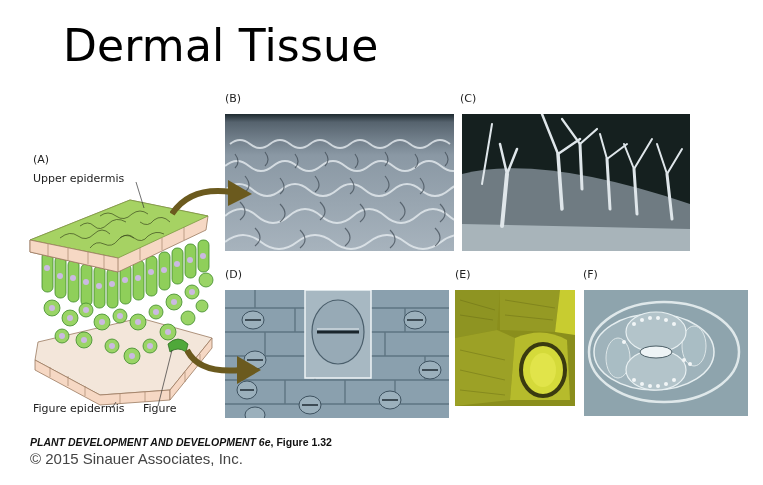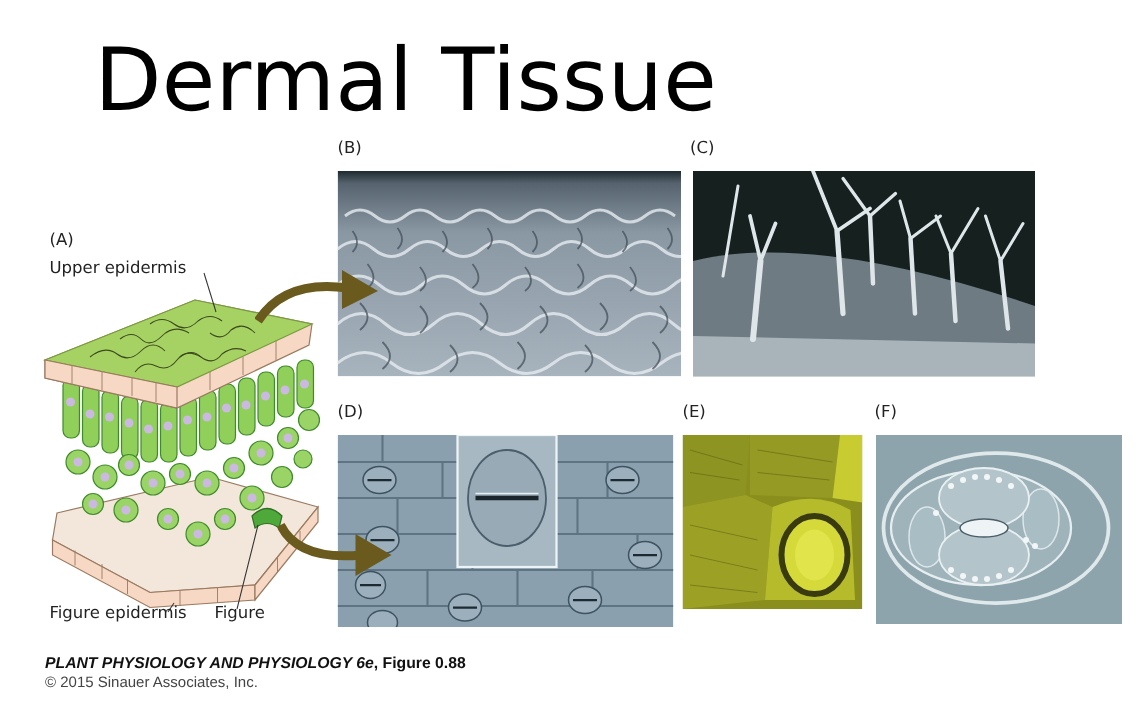--- a/index.html
+++ b/index.html
@@ -1,25 +1,25 @@
 <!DOCTYPE html>
 <html><head>
 <meta charset="utf-8">
 <style>
   html, body { margin: 0; padding: 0; background: #ffffff; }
   body { width: 763px; height: 485px; position: relative; overflow: hidden;
          font-family: "Liberation Sans", "DejaVu Sans", sans-serif; color: #000; }
-  .title { position: absolute; left: 63px; top: 24px; font-size: 58px; font-weight: 400;
+  .title { position: absolute; left: 63px; top: 24px; font-size: 44px; font-weight: 400;
            letter-spacing: 0.2px; font-family: "DejaVu Sans", sans-serif; line-height: 1; }
   .plabel { position: absolute; font-size: 11px; color: #222; font-family: "DejaVu Sans", sans-serif; }
   .panel { position: absolute; overflow: hidden; }
   .cap-label { position: absolute; font-size: 11px; color: #222; font-family: "DejaVu Sans", sans-serif; }
   .credit-1 { position: absolute; left: 30px; top: 436px; font-size: 10.5px; font-weight: bold; color: #111; }
   .credit-1 .it { font-style: italic; }
-  .credit-2 { position: absolute; left: 30px; top: 450px; font-size: 10px; color: #444; }
+  .credit-2 { position: absolute; left: 30px; top: 450px; font-size: 15px; color: #444; }
   svg { display: block; }
 </style>
 </head>
 <body>
 
 <div class="title">Dermal Tissue</div>
 
 <div class="plabel" style="left:33px; top:153px;">(A)</div>
 <div class="plabel" style="left:225px; top:92px;">(B)</div>
 <div class="plabel" style="left:460px; top:92px;">(C)</div>
@@ -278,15 +278,15 @@
 <svg style="position:absolute; left:170px; top:178px;" width="85" height="40" viewBox="0 0 85 40">
   <path d="M2 36 Q20 8 62 14" fill="none" stroke="#6b5a1e" stroke-width="6"></path>
   <polygon points="58,2 82,16 58,28" fill="#6b5a1e"></polygon>
 </svg>
 <svg style="position:absolute; left:185px; top:346px;" width="80" height="40" viewBox="0 0 80 40">
   <path d="M2 4 Q14 28 56 24" fill="none" stroke="#6b5a1e" stroke-width="6"></path>
   <polygon points="52,10 76,24 52,38" fill="#6b5a1e"></polygon>
 </svg>
 
 <div class="credit-1">
-  <span class="it">PLANT PHYSIOLOGY AND PHYSIOLOGY 6e</span><span>, Figure 0.88</span>
+  <span class="it">PLANT DEVELOPMENT AND DEVELOPMENT 6e</span><span>, Figure 1.32</span>
 </div>
 <div class="credit-2">© 2015 Sinauer Associates, Inc.</div>
 
 </body></html>

